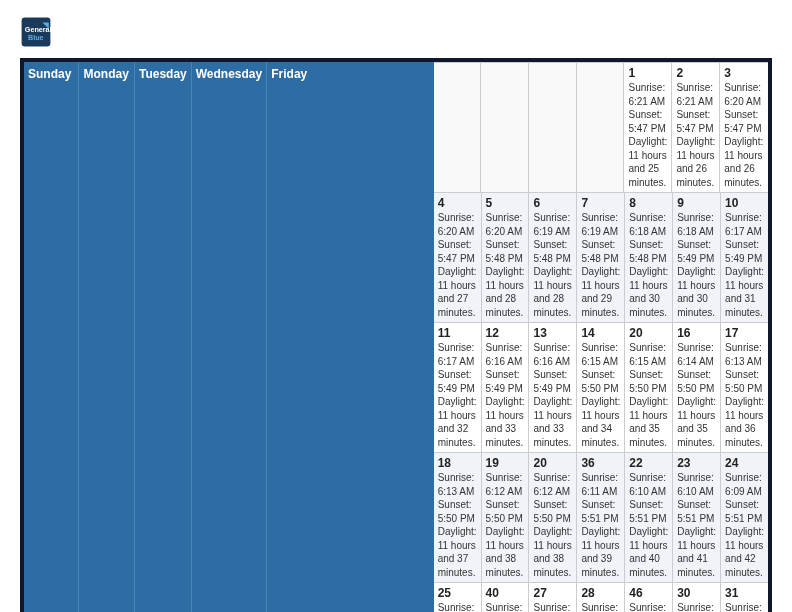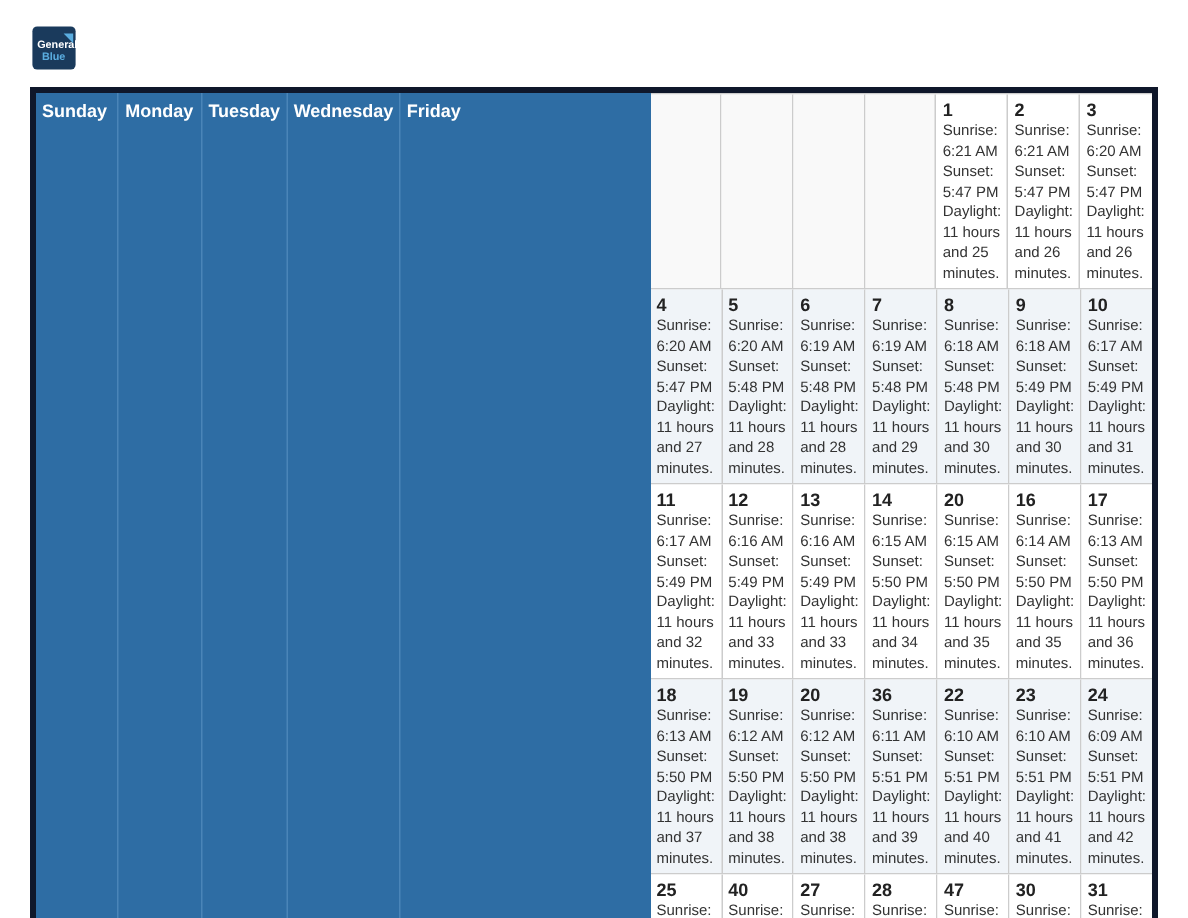--- a/index.html
+++ b/index.html
@@ -305,21 +305,21 @@
 Sunset: 5:51 PM
 Daylight: 11 hours and 44 minutes.</div>
           </div>
           <div class="cal-cell">
             <span class="day-num">28</span>
             <div class="cell-text" style="white-space: pre-line;">Sunrise: 6:06 AM
 Sunset: 5:51 PM
 Daylight: 11 hours and 45 minutes.</div>
           </div>
           <div class="cal-cell">
-            <span class="day-num">47</span>
+            <span class="day-num">46</span>
             <div class="cell-text" style="white-space: pre-line;">Sunrise: 6:06 AM
 Sunset: 5:52 PM
 Daylight: 11 hours and 46 minutes.</div>
           </div>
           <div class="cal-cell">
             <span class="day-num">30</span>
             <div class="cell-text" style="white-space: pre-line;">Sunrise: 6:05 AM
 Sunset: 5:52 PM
 Daylight: 11 hours and 46 minutes.</div>
           </div>

